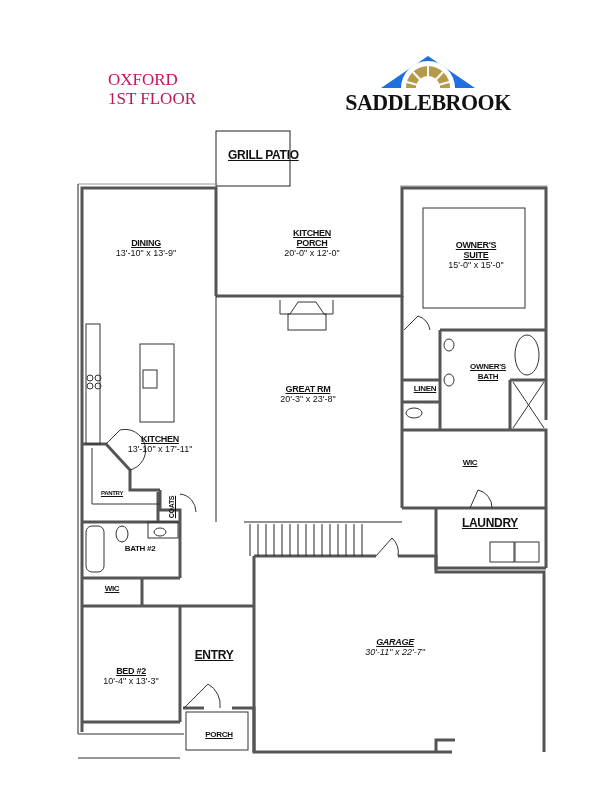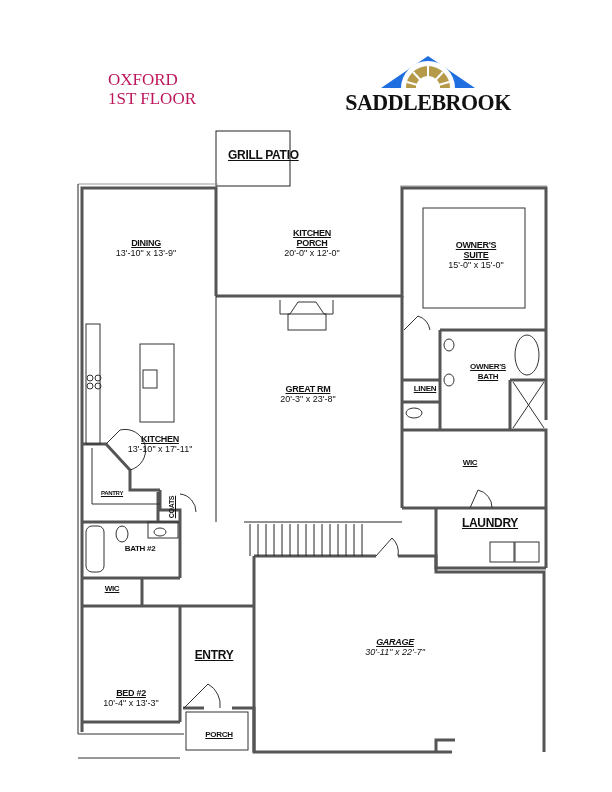--- a/index.html
+++ b/index.html
@@ -217,21 +217,21 @@
 </div>
 
 <div class="lbl small" style="left:120px;top:544px;width:40px;">
   <span class="name" style="font-size:8px;text-decoration:none;">BATH #2</span>
 </div>
 
 <div class="lbl small" style="left:92px;top:584px;width:40px;">
   <span class="name" style="font-size:8px;">WIC</span>
 </div>
 
-<div class="lbl" style="left:82px;top:688px;width:98px;">
+<div class="lbl" style="left:82px;top:666px;width:98px;">
   <span class="name">BED #2</span>
   <span class="dim">10'-4" x 13'-3"</span>
 </div>
 
 <div class="lbl small" style="left:194px;top:650px;width:40px;">
   <span class="name" style="font-size:12px;">ENTRY</span>
 </div>
 
 <div class="lbl small" style="left:196px;top:730px;width:46px;">
   <span class="name" style="font-size:8px;">PORCH</span>

